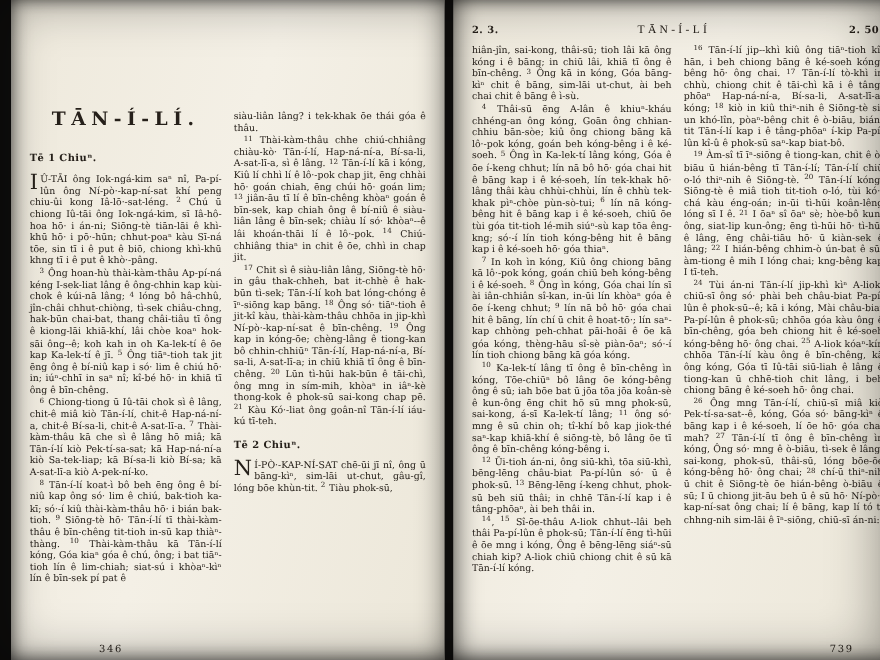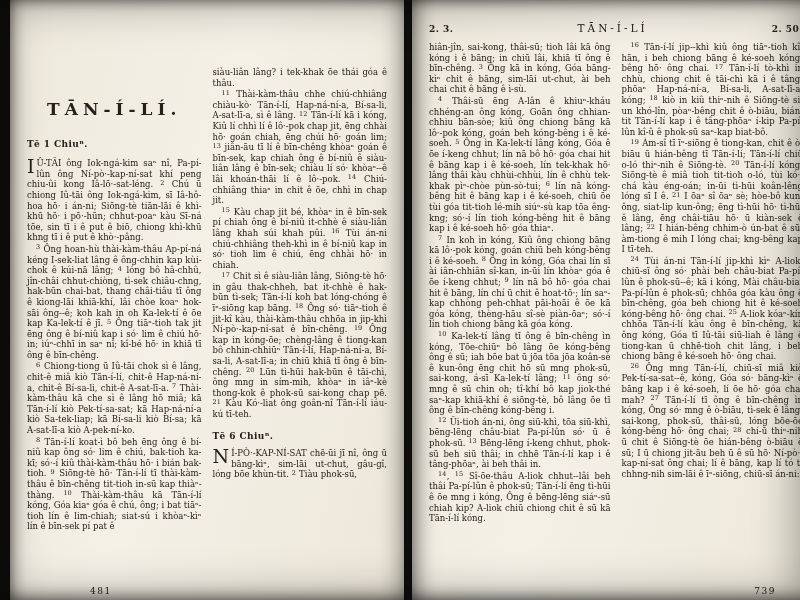--- a/index.html
+++ b/index.html
@@ -26,27 +26,27 @@
   .cols{display:flex;gap:11px;padding:0 17px;box-sizing:border-box;overflow:hidden;}
   .page-left .cols{height:585px;}
   .page-right .cols{height:527px;}
   .col{flex:1;min-width:0;text-align:justify;font-size:8.5px;line-height:10.6px;}
   .col p{margin:0;text-indent:9px;}
   .col p.first,.col p.cont{text-indent:0;}
   .col p.vspace{margin-top:1px;}
   sup{font-size:6.5px;line-height:0;vertical-align:baseline;position:relative;top:-2.6px;padding-right:.5px;}
   .dropcap{float:left;font-size:19px;line-height:15.5px;margin:1px 2px 0 0;}
   .lp-col1{padding-top:104px;}
-  .lp-col2{padding-top:67px;}
+  .lp-col2{padding-top:101px;}
   .lp-title{font-size:17px;font-weight:bold;letter-spacing:5px;text-align:center;margin:0 0 24px 0;white-space:nowrap;}
   .chap{font-size:9px;font-weight:bold;text-align:left;letter-spacing:.4px;margin:0 0 9px 0;}
   .chap2{margin:11px 0 7px 0;}
   .runhead{display:flex;justify-content:space-between;align-items:baseline;padding:22px 17px 8px 17px;}
   .rh-ref{font-size:9px;font-weight:bold;letter-spacing:.5px;}
-  .rh-title{font-size:10.5px;letter-spacing:3px;}
+  .rh-title{font-size:10.5px;letter-spacing:3px;font-family:Liberation Serif, serif;}
   .pageno{position:absolute;bottom:4px;font-size:9px;letter-spacing:1.5px;}
   .pageno-left{left:80px;}
   .pageno-right{right:44px;margin-top:32px;}
 </style>
 </head>
 <body>
 
 <div class="scan">
 
   <div class="page page-left">
@@ -55,27 +55,26 @@
         <h1 class="lp-title">TĀN-Í-LÍ.</h1>
         <h2 class="chap">Tē 1 Chiuⁿ.</h2>
         <p class="first"><span class="dropcap">I</span><span>Û-TĀI ông Iok-ngá-kim saⁿ nî, Pa-pí-lûn ông Ní-pò·-kap-ní-sat khí peng chiu-ûi kong Iâ-lō·-sat-léng. <sup>2</sup> Chú ū chiong Iû-tāi ông Iok-ngá-kim, sī Iâ-hô-hoa hō· i án-ni; Siōng-tè tiān-lāi ê khì-khū hō· i pō·-hūn; chhut-poaⁿ kàu Sī-ná tōe, sin tī i ê put ê biō, chiong khì-khū khng tī i ê put ê khò·-pâng.</span></p>
         <p class="vspace"><sup>3</sup> Ông hoan-hù thài-kàm-thâu Ap-pí-ná kéng I-sek-liat lâng ê ông-chhin kap kùi-chok ê kúi-nā lâng; <sup>4</sup> lóng bô hâ-chhû, jîn-châi chhut-chiòng, tì-sek chiâu-chng, hak-būn chai-bat, thang châi-tiâu tī ông ê kiong-lāi khiā-khí, lâi chòe koaⁿ hok-sāi ông--ê; koh kah in oh Ka-lek-tí ê ōe kap Ka-lek-tí ê jī. <sup>5</sup> Ông tiāⁿ-tioh tak jit ēng ông ê bí-niû kap i só· lim ê chiú hō· in; iúⁿ-chhī in saⁿ nî; kî-bé hō· in khiā tī ông ê bīn-chêng.</p>
         <p class="vspace"><sup>6</sup> Chiong-tiong ū Iû-tāi chok sì ê lâng, chit-ê miâ kiò Tān-í-lí, chit-ê Hap-ná-ní-a, chit-ê Bí-sa-li, chit-ê A-sat-lī-a. <sup>7</sup> Thài-kàm-thâu kā che sì ê lâng hō miâ; kā Tān-í-lí kiò Pek-tí-sa-sat; kā Hap-ná-ní-a kiò Sa-tek-liap; kā Bí-sa-li kiò Bí-sa; kā A-sat-lī-a kiò A-pek-ní-ko.</p>
         <p class="vspace"><sup>8</sup> Tān-í-lí koat-ì bô beh ēng ông ê bí-niû kap ông só· lim ê chiú, bak-tioh ka-kī; só·-í kiû thài-kàm-thâu hō· i bián bak-tioh. <sup>9</sup> Siōng-tè hō· Tān-í-lí tī thài-kàm-thâu ê bīn-chêng tit-tioh in-sū kap thiàⁿ-thàng. <sup>10</sup> Thài-kàm-thâu kā Tān-í-lí kóng, Góa kiaⁿ góa ê chú, ông; i bat tiāⁿ-tioh lín ê lim-chiah; siat-sú i khòaⁿ-kìⁿ lín ê bīn-sek pí pat ê</p>
       </div>
       <div class="col lp-col2">
         <p class="cont">siàu-liân lâng? i tek-khak ōe thái góa ê thâu.</p>
         <p class="vspace"><sup>11</sup> Thài-kàm-thâu chhe chiú-chhiâng chiàu-kò· Tān-í-lí, Hap-ná-ní-a, Bí-sa-li, A-sat-lī-a, sì ê lâng. <sup>12</sup> Tān-í-lí kā i kóng, Kiû lí chhì lí ê lô·-pok chap jit, ēng chhài hō· goán chiah, ēng chúi hō· goán lim; <sup>13</sup> jiân-āu tī lí ê bīn-chêng khòaⁿ goán ê bīn-sek, kap chiah ông ê bí-niû ê siàu-liân lâng ê bīn-sek; chiàu lí só· khòaⁿ--ê lâi khoán-thāi lí ê lô·-pok. <sup>14</sup> Chiú-chhiâng thiaⁿ in chit ê ōe, chhì in chap jit.</p>
-        <p class="vspace"><sup>15</sup> Kàu chap jit bé, khòaⁿ in ê bīn-sek pí chiah ông ê bí-niû it-chhè ê siàu-liân lâng khah súi khah pûi. <sup>16</sup> Tùi án-ni chiú-chhiâng theh-khì in ê bí-niû kap in só· tioh lim ê chiú, ēng chhài hō· in chiah.</p>
         <p class="vspace"><sup>17</sup> Chit sì ê siàu-liân lâng, Siōng-tè hō· in gâu thak-chheh, bat it-chhè ê hak-būn tì-sek; Tān-í-lí koh bat lóng-chóng ê īⁿ-siōng kap bāng. <sup>18</sup> Ông só· tiāⁿ-tioh ê jit-kî kàu, thài-kàm-thâu chhōa in jip-khì Ní-pò·-kap-ní-sat ê bīn-chêng. <sup>19</sup> Ông kap in kóng-ōe; chèng-lâng ê tiong-kan bô chhin-chhiūⁿ Tān-í-lí, Hap-ná-ní-a, Bí-sa-li, A-sat-lī-a; in chiū khiā tī ông ê bīn-chêng. <sup>20</sup> Lūn tì-hūi hak-būn ê tāi-chì, ông mng in sím-mih, khòaⁿ in iâⁿ-kè thong-kok ê phok-sū sai-kong chap pē. <sup>21</sup> Kàu Kó·-liat ông goân-nî Tān-í-lí iáu-kú tī-teh.</p>
-        <h2 class="chap chap2">Tē 6 Chiuⁿ.</h2>
+        <h2 class="chap chap2">Tē 2 Chiuⁿ.</h2>
         <p class="first"><span class="dropcap">N</span><span>Í-PÒ·-KAP-NÍ-SAT chē-ūi jī nî, ông ū bāng-kìⁿ, sim-lāi ut-chut, gâu-gî, lóng bōe khùn-tit. <sup>2</sup> Tiàu phok-sū,</span></p>
       </div>
     </div>
-    <div class="pageno pageno-left">481</div>
+    <div class="pageno pageno-left">346</div>
   </div>
 
   <div class="page page-right">
     <div class="runhead">
       <span class="rh-ref">2. 3.</span>
       <span class="rh-title">TĀN-Í-LÍ</span>
       <span class="rh-ref">2. 50.</span>
     </div>
     <div class="cols">
       <div class="col">

